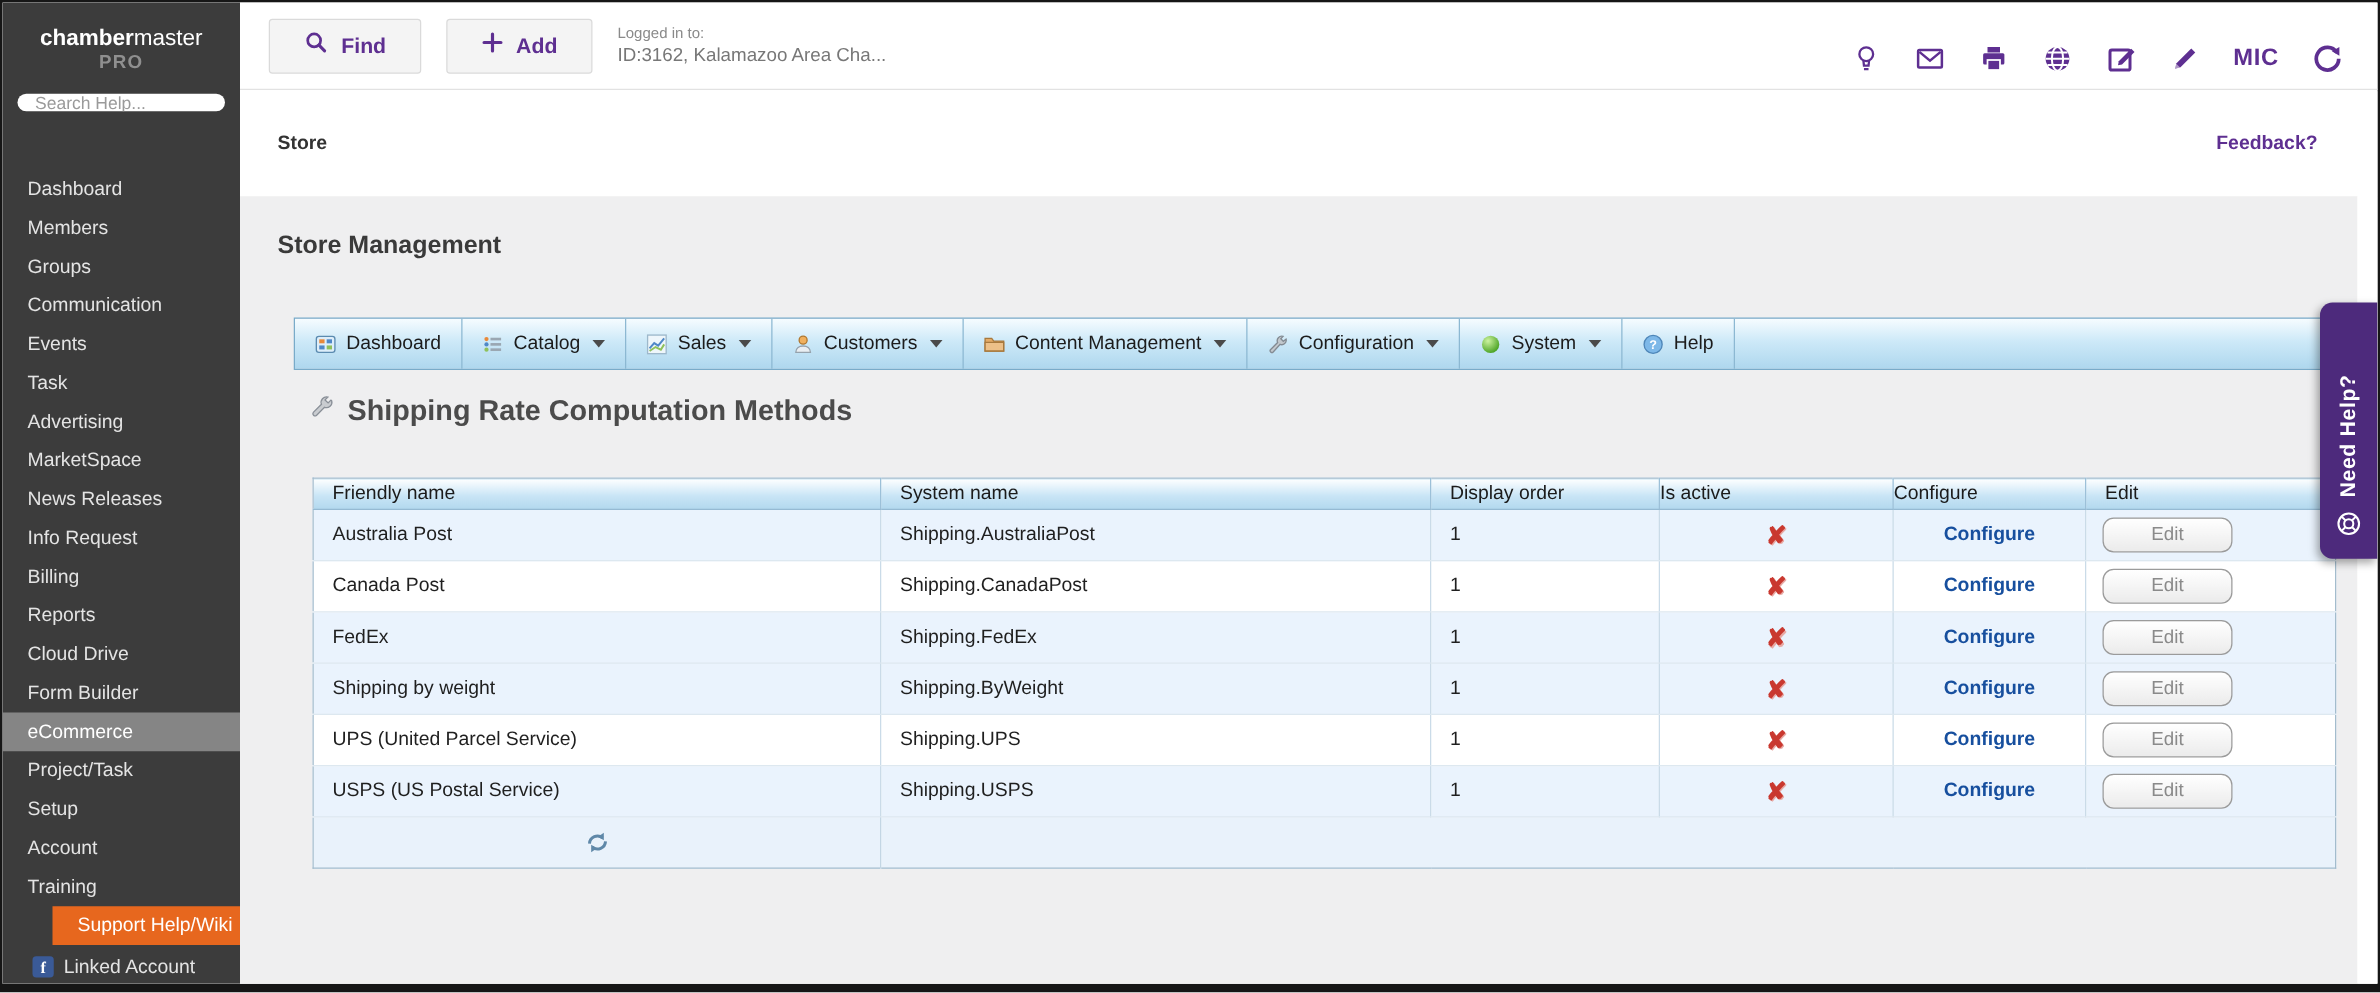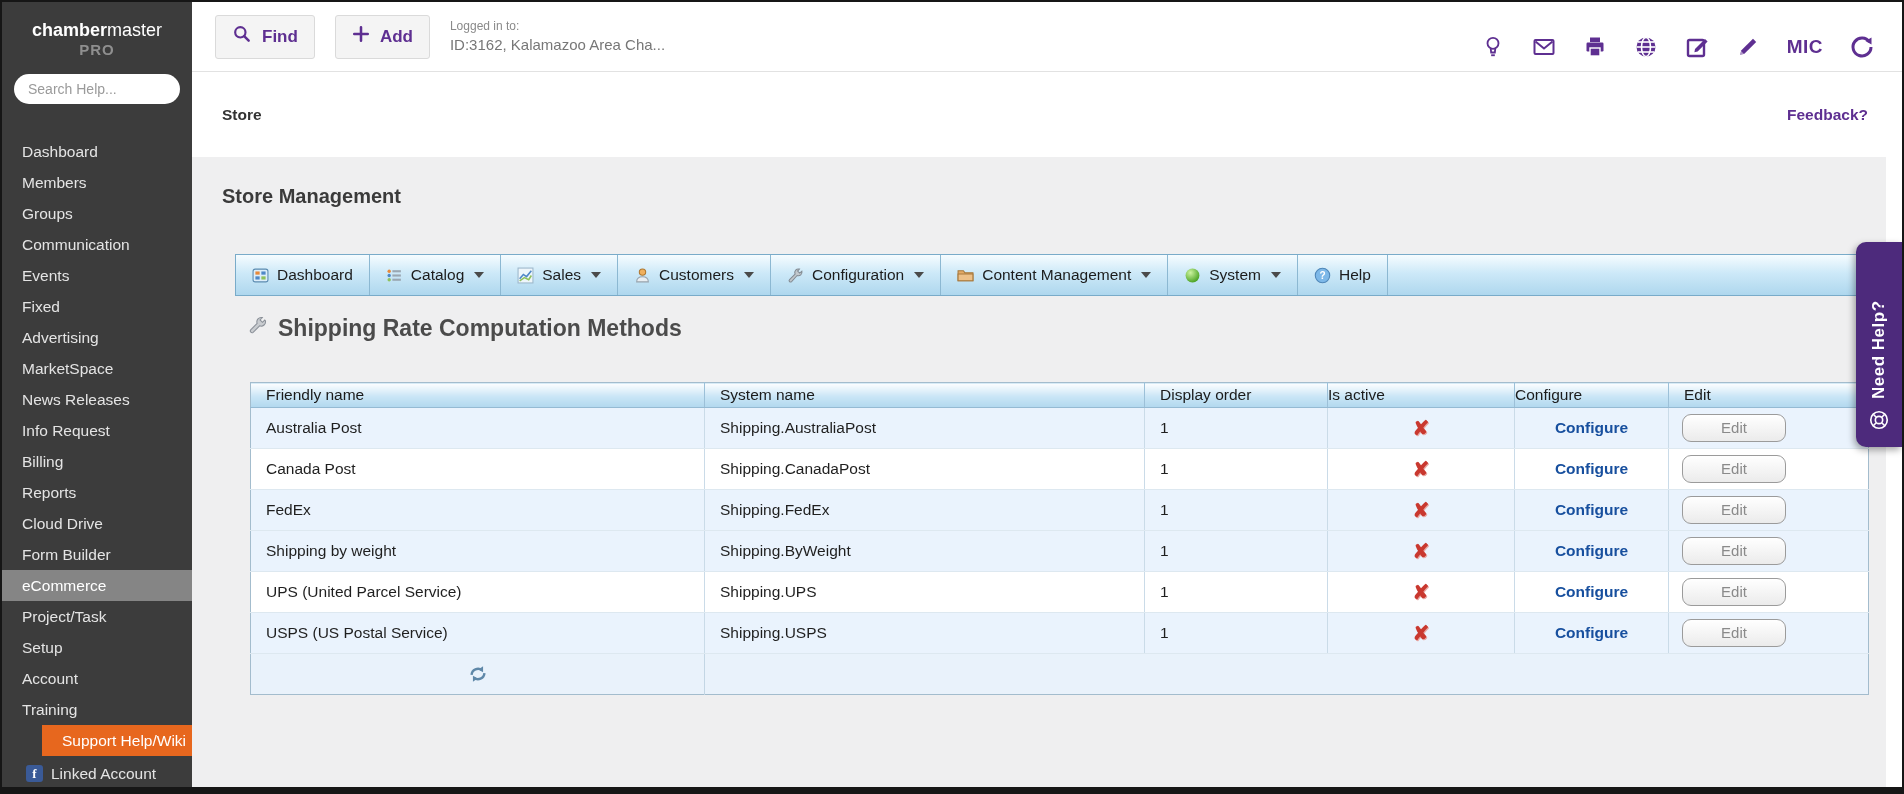--- a/index.html
+++ b/index.html
@@ -6,43 +6,43 @@
   html,body { width:1904px; height:794px; font-family:"Liberation Sans", sans-serif; background:#fff; }
   .screen { position:relative; width:1904px; height:794px; border:2px solid #161616; border-bottom:7px solid #161616; overflow:hidden; background:#fff; }
 
   
   .sidebar { position:absolute; left:0; top:0; bottom:0; width:190px; background:#3c3c3c; color:#e4e4e4; }
   .brand { text-align:center; padding-top:18px; line-height:1.15; }
   .brand .nm { color:#fff; font-size:18px; }
   .brand .nm b { font-weight:bold; }
   .brand .tier { color:#8f8f8f; font-weight:bold; font-size:15px; letter-spacing:1px; }
   .search-wrap { margin:16px 12px 6px 12px; }
-  .search-wrap input { width:100%; height:30px; border:none; border-radius:15px; padding:0 14px; font-size:14px; color:#555; outline:none; font-family:"Liberation Sans", sans-serif; }
+  .search-wrap input { width:100%; height:14px; border:none; border-radius:15px; padding:0 14px; font-size:14px; color:#555; outline:none; font-family:"Liberation Sans", sans-serif; }
   .search-wrap input::placeholder { color:#9a9a9a; }
   .side-nav { position:absolute; top:134px; left:0; right:0; list-style:none; }
   .side-nav li { height:31px; line-height:31px; padding-left:20px; font-size:15.5px; color:#e4e4e4; cursor:pointer; white-space:nowrap; }
   .side-nav li.selected { background:#858585; color:#fff; }
   .side-nav li.support { background:#e7671e; color:#fff;margin-left:40px; }
   .side-nav li.linked { display:flex; align-items:center; gap:8px; padding-left:24px; height:34px; }
   .fb-badge { width:17px; height:17px; background:#3a5a97; border-radius:3px; color:#fff; font-weight:bold; font-size:13px; display:flex; align-items:center; justify-content:center; font-family:"Liberation Serif", serif; }
 
   
   .main { position:absolute; left:190px; top:0; right:0; bottom:0; background:#fff; }
   .topbar { position:absolute; top:0; left:0; right:0; height:70px; background:#fff; border-bottom:1px solid #e2e2e2; display:flex; align-items:center; }
-  .tb-btn { display:inline-flex; align-items:center; gap:10px; background:#f4f4f4; border:1px solid #dadada; border-radius:3px; padding:0 16px; height:44px; color:#5e2f91; font-weight:bold; font-size:17px; cursor:pointer; }
+  .tb-btn { display:inline-flex; align-items:center; gap:10px; background:#f4f4f4; border:1px solid #dadada; border-radius:3px; padding:0 27px; height:44px; color:#5e2f91; font-weight:bold; font-size:17px; cursor:pointer; }
   .tb-btn.find { margin-left:23px; }
   .tb-btn.add { margin-left:20px; }
   .logged { margin-left:20px; line-height:1.3; }
   .logged .l1 { font-size:12px; color:#8a8a8a; }
   .logged .l2 { font-size:15px; color:#777; }
   .tb-icons { margin-left:auto; margin-right:28px; display:flex; align-items:center; gap:27px; color:#5e2f91;margin-top:20px; }
   .tb-icons .ic { width:24px; height:24px; display:flex; align-items:center; justify-content:center; cursor:pointer; }
   .mic { font-weight:bold; font-size:19px; letter-spacing:.5px; cursor:pointer; }
 
-  .crumb-band { position:absolute; top:71px; left:0; right:0; height:84px; background:#fff; display:flex; align-items:center; justify-content:space-between; padding:0 34px 0 30px; }
+  .crumb-band { position:absolute; top:71px; left:0; right:0; height:84px; background:#fff; display:flex; align-items:center; justify-content:space-between; padding:0 48px 0 30px; }
   .crumb { font-weight:bold; font-size:15.5px; color:#333; }
   .feedback { font-weight:bold; font-size:15.5px; color:#5e2f91; cursor:pointer; }
 
   .content { position:absolute; top:155px; left:0; bottom:0; width:1694px; background:#efeff0; }
   .right-gutter { position:absolute; top:155px; left:1694px; right:0; bottom:0; background:#fff; }
   .page-title { position:absolute; left:30px; top:28px; font-size:20px; font-weight:bold; color:#3a3a3a; }
 
   
   .tabbar { position:absolute; left:43px; top:97px; width:1647px; height:42px; border:1px solid #79abc9; background:linear-gradient(#f6fcff, #cde9f8 45%, #aed7ee); display:flex; align-items:stretch; }
   .tab { display:flex; align-items:center; gap:8px; padding:0 16px; border-right:1px solid #8cb8d2; font-size:15.5px; color:#1c1c1c; cursor:pointer; white-space:nowrap; }
@@ -88,21 +88,21 @@
     </div>
     <div class="search-wrap">
       <input type="text" placeholder="Search Help..." style="">
     </div>
     <ul class="side-nav" id="side-nav">
         <li class="">Dashboard</li>
         <li class="">Members</li>
         <li class="">Groups</li>
         <li class="">Communication</li>
         <li class="">Events</li>
-        <li class="">Fixed</li>
+        <li class="">Task</li>
         <li class="">Advertising</li>
         <li class="">MarketSpace</li>
         <li class="">News Releases</li>
         <li class="">Info Request</li>
         <li class="">Billing</li>
         <li class="">Reports</li>
         <li class="">Cloud Drive</li>
         <li class="">Form Builder</li>
         <li class="selected">eCommerce</li>
         <li class="">Project/Task</li>
@@ -241,34 +241,34 @@
                 <circle cx="8" cy="4.8" r="3" fill="#f0b05e" stroke="#b07830"></circle>
                 <path d="M2.5 14c0-3.2 2.6-4.8 5.5-4.8s5.5 1.6 5.5 4.8z" fill="#e9eef2" stroke="#96a2ac"></path>
               </svg>
             </span>
             <span>Customers</span>
             <span class="caret"></span>
           </div>
           <div class="tab">
             <span class="ticon">
               <svg width="17" height="17" viewBox="0 0 16 16">
-                <path d="M14 4a3.4 3.4 0 0 1-4.5 4L4.3 13.7a1.3 1.3 0 0 1-1.9-1.9L7.6 6.6A3.4 3.4 0 0 1 11.7 2L10 3.8l1.9 1.9z" fill="#c2c8cd" stroke="#838b93" stroke-width="1"></path>
-              </svg>
-            </span>
-            <span>Configuration</span>
-            <span class="caret"></span>
-          </div>
-          <div class="tab">
-            <span class="ticon">
-              <svg width="17" height="17" viewBox="0 0 16 16">
                 <path d="M1 3.5h5l1.5 2H15V13H1z" fill="#e3aa66" stroke="#a8793d"></path>
                 <path d="M1 6.5h14V13H1z" fill="#edc088" stroke="#a8793d"></path>
               </svg>
             </span>
             <span>Content Management</span>
+            <span class="caret"></span>
+          </div>
+          <div class="tab">
+            <span class="ticon">
+              <svg width="17" height="17" viewBox="0 0 16 16">
+                <path d="M14 4a3.4 3.4 0 0 1-4.5 4L4.3 13.7a1.3 1.3 0 0 1-1.9-1.9L7.6 6.6A3.4 3.4 0 0 1 11.7 2L10 3.8l1.9 1.9z" fill="#c2c8cd" stroke="#838b93" stroke-width="1"></path>
+              </svg>
+            </span>
+            <span>Configuration</span>
             <span class="caret"></span>
           </div>
           <div class="tab">
             <span class="ticon">
               <svg width="17" height="17" viewBox="0 0 16 16">
                 <defs>
                   <radialGradient id="gb" cx="35%" cy="30%" r="75%">
                     <stop offset="0" stop-color="#cdf3a0"></stop>
                     <stop offset="1" stop-color="#46a01f"></stop>
                   </radialGradient>

